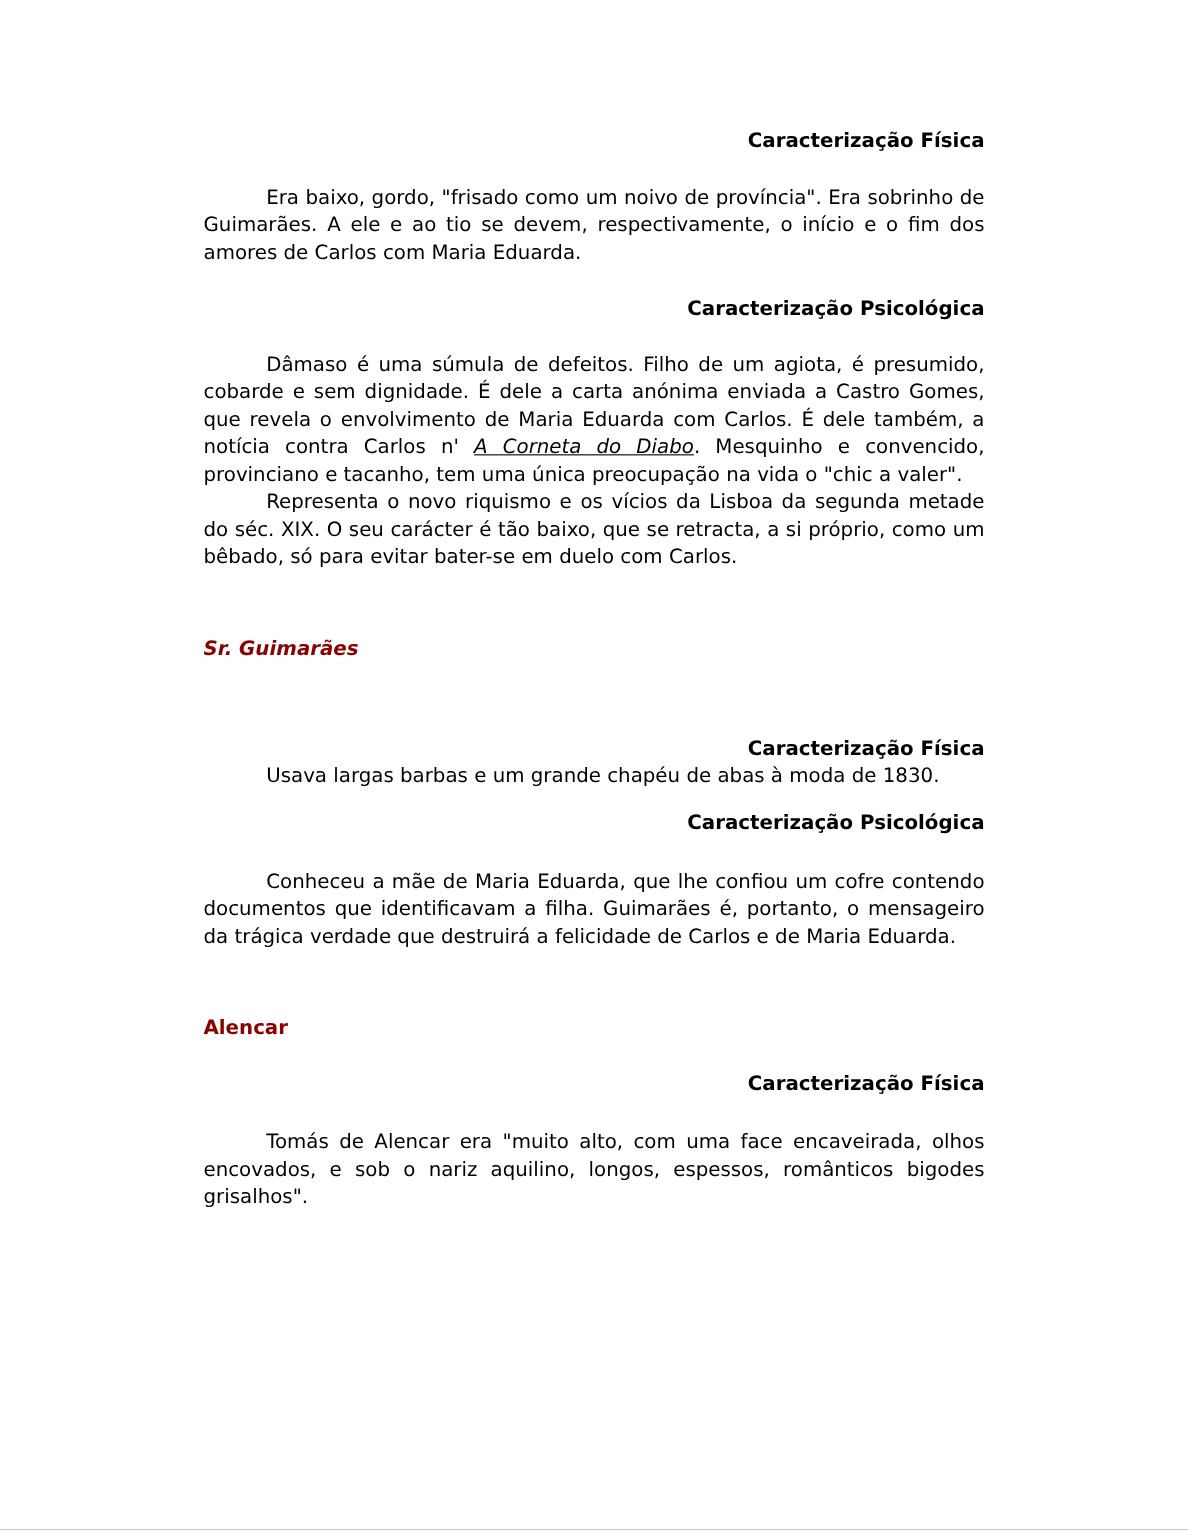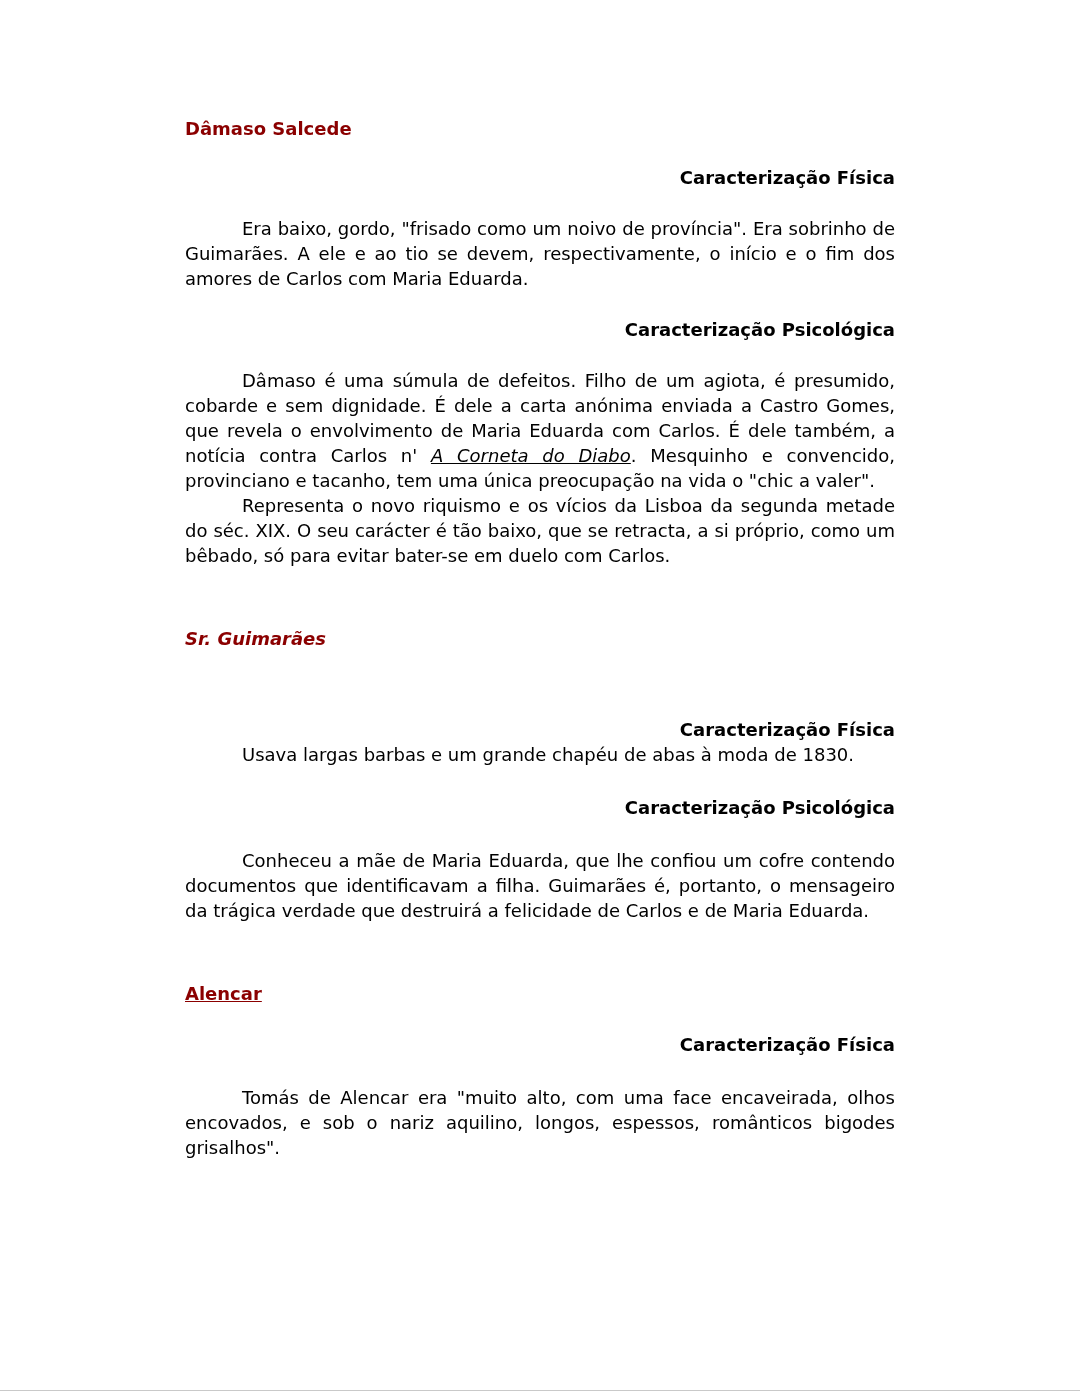--- a/index.html
+++ b/index.html
@@ -42,35 +42,34 @@
   .sub-heading.mb30 { margin-bottom: 30px; }
   .para {
     font-size: 18px;
     line-height: 25px;
     text-align: justify;
     color: #000000;
     margin: 0;
   }
   .para.indent { text-indent: 57px; }
   .para.gap-after { margin-bottom: 28px; }
-  .para.gap-after-30 { margin-bottom: 30px; }
+  .para.gap-after-30 { margin-bottom: 20px; }
   .section-guimaraes { margin-top: 60px; }
   .section-guimaraes .char-name { margin-bottom: 70px; font-style: italic; }
   .section-alencar { margin-top: 60px; }
-  .section-alencar .char-name { margin-bottom: 30px; text-decoration: underline; }
+  .section-alencar .char-name { margin-bottom: 30px; }
   i { font-style: italic; text-decoration: underline; }
 </style>
 </head>
 <body>
 
 <div class="page">
   <div class="content">
 
     <section class="section-damaso">
-      <h2 class="char-name">Dâmaso Salcede</h2>
 
       <h3 class="sub-heading">Caracterização Física</h3>
 
       <p class="para indent gap-after">Era baixo, gordo, "frisado como um noivo de província". Era sobrinho de Guimarães. A ele e ao tio se devem, respectivamente, o início e o fim dos amores de Carlos com Maria Eduarda.</p>
 
       <h3 class="sub-heading">Caracterização Psicológica</h3>
 
       <p class="para indent"><span>Dâmaso é uma súmula de defeitos. Filho de um agiota, é presumido, cobarde e sem dignidade. É dele a carta anónima enviada a Castro Gomes, que revela o envolvimento de Maria Eduarda com Carlos. É dele também, a notícia contra Carlos n' </span><i>A Corneta do Diabo</i><span>. Mesquinho e convencido, provinciano e tacanho, tem uma única preocupação na vida o "chic a valer".</span></p>
 
       <p class="para indent">Representa o novo riquismo e os vícios da Lisboa da segunda metade do séc. XIX. O seu carácter é tão baixo, que se retracta, a si próprio, como um bêbado, só para evitar bater-se em duelo com Carlos.</p>

